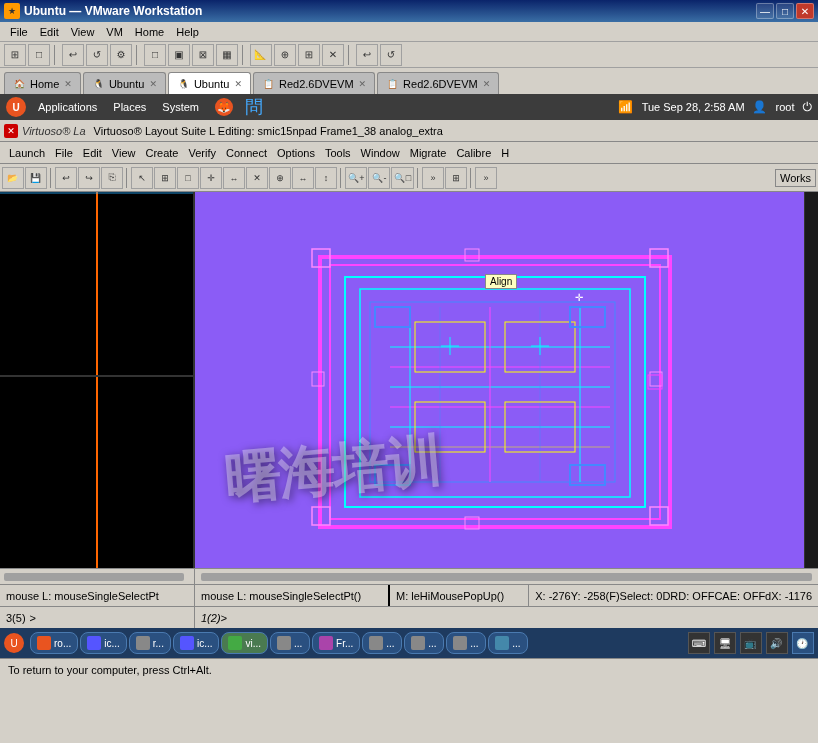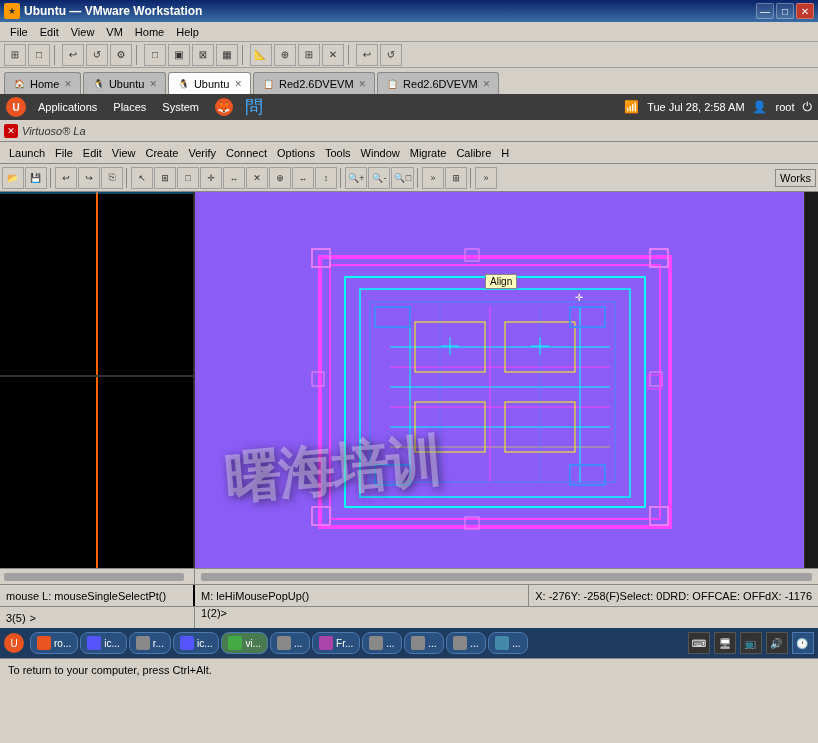--- a/index.html
+++ b/index.html
@@ -202,30 +202,31 @@
 
 <div class="ubuntu-bar">
   <div class="ubuntu-logo">U</div>
   <div class="ubuntu-menu-item">Applications</div>
   <div class="ubuntu-menu-item">Places</div>
   <div class="ubuntu-menu-item">System</div>
   <div style="width:18px;height:18px;background:#e95420;border-radius:50%;display:flex;align-items:center;justify-content:center;font-size:11px;color:white;margin-left:4px;">🦊</div>
   <div style="color:#4af;font-size:18px;margin-left:4px;">問</div>
   <div class="ubuntu-bar-right">
     <span style="font-size:12px;">📶</span>
-    <span>Tue Jul 28, 2:58 AM</span>
+    <span>Tue Sep 28, 2:58 AM</span>
     <span style="font-size:12px;">👤</span>
     <span>root</span>
     <span style="font-size:12px;">⏻</span>
   </div>
 </div>
 
 <div class="virtuoso-title">
   <div class="virt-close">✕</div>
   <span style="font-size:11px;color:#333;font-style:italic;">Virtuoso® La</span>
+  <span style="margin-left:8px;font-size:11px;">Virtuoso® Layout Suite L Editing: smic15npad Frame1_38 analog_extra</span>
 </div>
 
 <div class="virt-menu">
   <div class="virt-menu-item">Launch</div>
   <div class="virt-menu-item">File</div>
   <div class="virt-menu-item">Edit</div>
   <div class="virt-menu-item">View</div>
   <div class="virt-menu-item">Create</div>
   <div class="virt-menu-item">Verify</div>
   <div class="virt-menu-item">Connect</div>
@@ -346,20 +347,23 @@
 <div style="display:flex;height:16px;background:#d4d0c8;border-top:1px solid #888;">
   <div style="width:195px;border-right:1px solid #888;display:flex;align-items:center;">
     <div style="margin:0 4px;width:180px;height:8px;background:#a0a0a0;border-radius:2px;"></div>
   </div>
   <div style="flex:1;display:flex;align-items:center;">
     <div style="margin:0 6px;flex:1;height:8px;background:#a0a0a0;border-radius:2px;"></div>
   </div>
 </div>
 
 <div style="display:flex;background:#d4d0c8;height:22px;align-items:center;border-top:1px solid #888;font-size:11px;">
+  <div style="padding:0 6px;border-right:1px solid #888;height:100%;display:flex;align-items:center;width:195px;overflow:hidden;">
+    <span>mouse L: mouseSingleSelectPt</span>
+  </div>
   <div style="padding:0 6px;border-right:2px solid #000000;height:100%;display:flex;align-items:center;width:195px;overflow:hidden;">
     <span>mouse L: mouseSingleSelectPt()</span>
   </div>
   <div style="padding:0 6px;border-right:1px solid #888;height:100%;display:flex;align-items:center;flex:1;">
     <span>M: leHiMousePopUp()</span>
   </div>
   <div style="display:flex;gap:0;padding:0 6px;font-size:11px;">
     <span>X: -276</span>
     <span>Y: -258</span>
     <span>(F)Select: 0</span>
@@ -367,21 +371,21 @@
     <span>CAE: OFF</span>
     <span>dX: -1176</span>
   </div>
 </div>
 
 <div style="display:flex;background:#d4d0c8;height:22px;align-items:center;border-top:1px solid #888;font-size:11px;">
   <div style="width:195px;border-right:1px solid #888;height:100%;display:flex;align-items:center;padding:0 6px;gap:4px;">
     <span>3(5)</span>
     <span>&gt;</span>
   </div>
-  <div style="flex:1;height:100%;display:flex;align-items:flex-start;padding:0 6px;">
+  <div style="flex:1;height:100%;display:flex;align-items:center;padding:0 6px;font-style:italic;">
     <span>1(2)</span>
     <span>&gt;</span>
   </div>
 </div>
 
 <div class="taskbar">
   <div style="width:20px;height:20px;background:#e95420;border-radius:50%;display:flex;align-items:center;justify-content:center;font-size:10px;color:white;margin-right:4px;">U</div>
   <div class="task-btn">
     <div class="task-icon" style="background:#e95420;"></div>
     <span>ro...</span>

